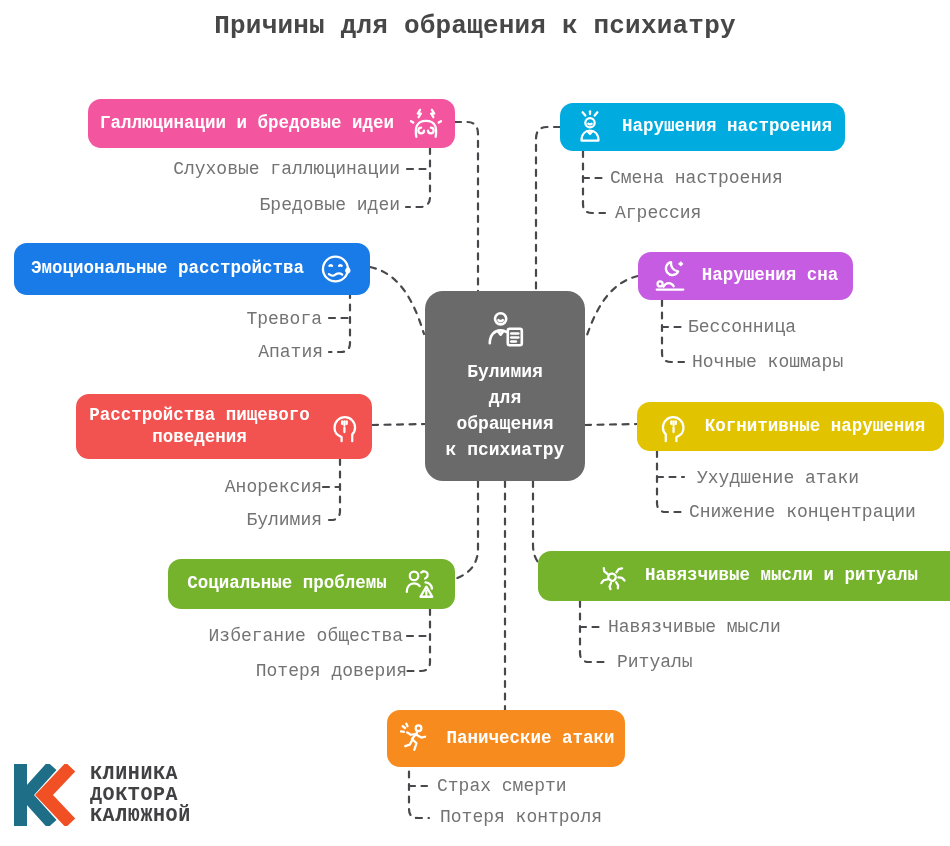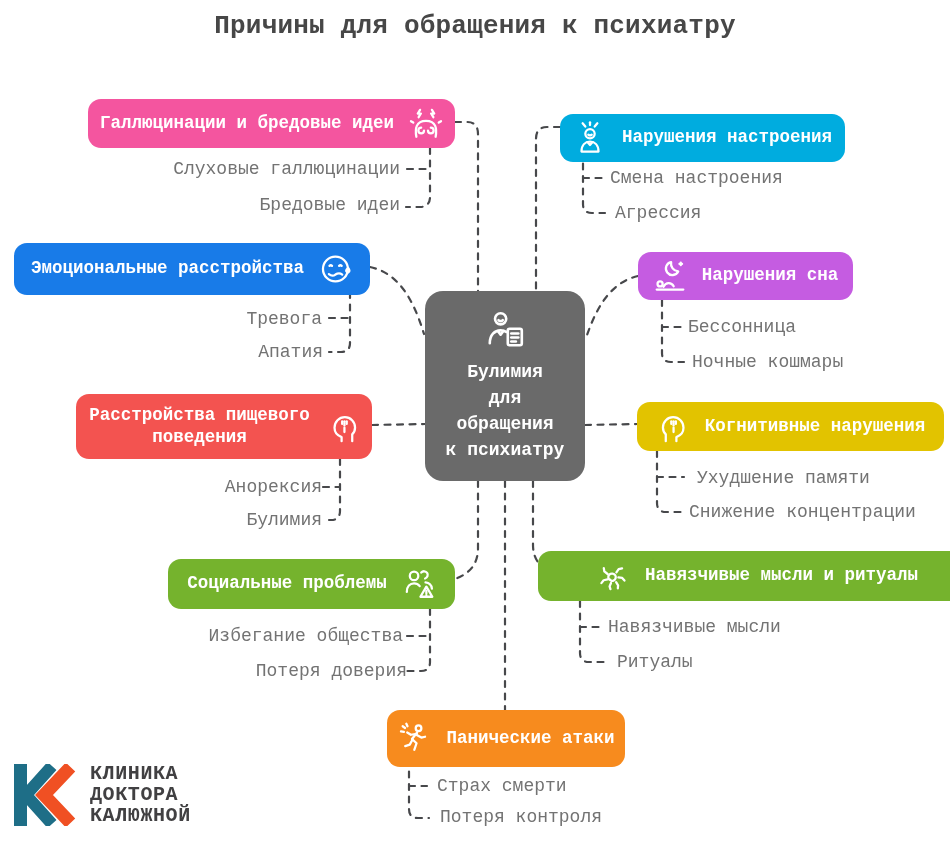--- a/index.html
+++ b/index.html
@@ -18,21 +18,21 @@
     text-align:center;box-sizing:border-box;padding:4px 10px;line-height:1.25;
   }
   .node .ic{flex:0 0 auto;display:flex;}
   .node .ic svg{width:34px;height:34px;}
   .center-node{
     left:425px;top:291px;width:160px;height:190px;border-radius:18px;
     flex-direction:column;gap:8px;padding:16px 8px;font-size:18px;line-height:1.45;
   }
   .center-node .ic svg{width:46px;height:42px;}
   .b1{left:88px;top:99px;width:367px;height:49px;}
-  .b2{left:560px;top:114px;width:285px;height:48px;}
+  .b2{left:560px;top:103px;width:285px;height:48px;}
   .b3{left:14px;top:243px;width:356px;height:52px;}
   .b4{left:638px;top:252px;width:215px;height:48px;}
   .b5{left:76px;top:394px;width:296px;height:65px;}
   .b6{left:637px;top:402px;width:307px;height:49px;}
   .b7{left:168px;top:559px;width:287px;height:50px;}
   .b8{left:538px;top:551px;width:438px;height:50px;}
   .b9{left:387px;top:710px;width:238px;height:57px;}
   .sub{
     position:absolute;z-index:2;font-size:18px;color:#737373;
     white-space:nowrap;line-height:22px;
@@ -189,21 +189,21 @@
           <path d="M9.6,22 v-2.9 c-3,-1 -5,-3.4 -5,-6.5 c0,-4.2 3.2,-7.5 7.3,-7.5 c4,0 7.2,3.2 7.2,7.2 c0,2 -0.8,3.7 -2,4.9 v4.8"></path>
           <path d="M11.6,8 v3.1"></path>
             <path d="M10,8 v1.8"></path>
             <path d="M13.2,8 v1.8"></path>
             <path d="M11.6,12.6 v3"></path>
         </g>
       </svg>
     </span>
     <span>Когнитивные нарушения</span>
   </div>
-  <div class="sub s6a">Ухудшение памяти</div>
+  <div class="sub s6a">Ухудшение атаки</div>
   <div class="sub s6b">Снижение концентрации</div>
 
   <div class="node b7" style="background-color: rgb(117, 179, 45);">
     <span>Социальные проблемы</span>
     <span class="ic">
       <svg viewBox="0 0 24 24" fill="none" stroke="#fff" stroke-width="1.6" stroke-linecap="round" stroke-linejoin="round">
         <circle cx="8.5" cy="6.3" r="3"></circle>
         <path d="M3.4,17.6 c0,-3.9 2.3,-6.1 5.1,-6.1 c1.6,0 3,0.7 4,2"></path>
         <path d="M13.6,3.9 a2.6,2.6 0 1 1 2.7,4.2"></path>
         <path d="M16.6,10.9 c2.5,0.3 4.2,2 4.5,4.3"></path>

